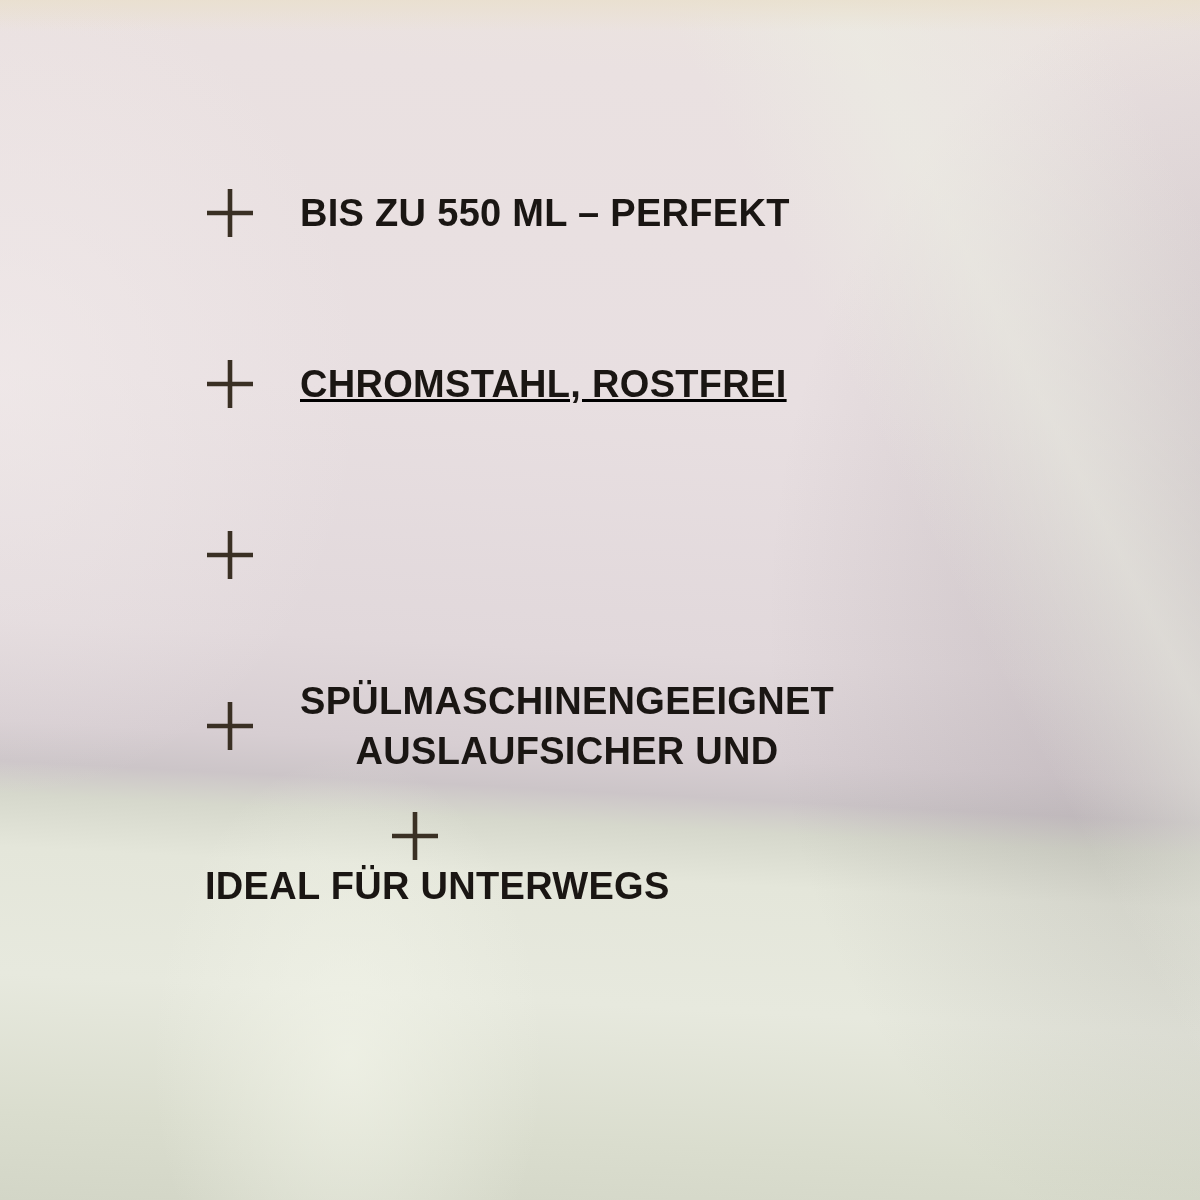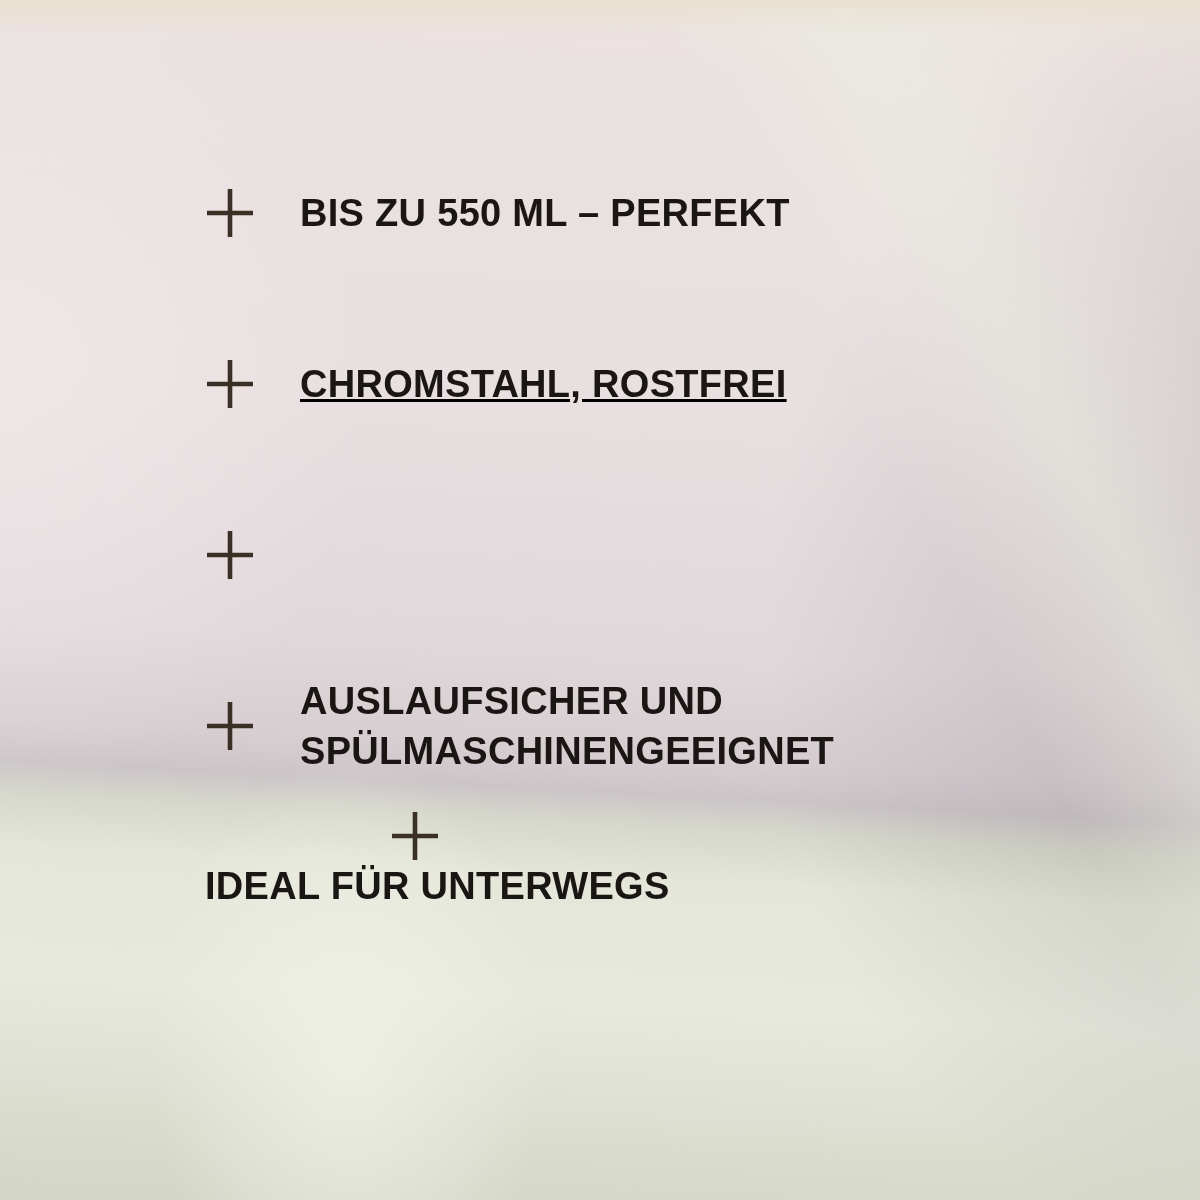--- a/index.html
+++ b/index.html
@@ -1,20 +1,20 @@
 <!DOCTYPE html>
 <html><head>
 <meta charset="utf-8">
 <style>
   html,body{margin:0;padding:0;}
   body{
     width:1200px;height:1200px;overflow:hidden;
     font-family:"Liberation Sans", sans-serif;
   }
-  .stage{position:relative;width:1200px;height:1200px;}
+  .stage{position:relative;width:1200px;height:1200px;text-align:center;}
   
   .bg{
     position:absolute;inset:0;
     background:
       
       linear-gradient(to bottom, rgba(233,223,203,0.75) 0%, rgba(233,223,203,0) 2.6%),
       
       radial-gradient(280px 430px at 29% 88%, rgba(242,244,233,0.70), rgba(242,244,233,0) 70%),
       
       linear-gradient(63deg, rgba(236,238,227,0) 70%, rgba(236,238,227,0.55) 80%, rgba(236,238,227,0) 94%),
@@ -105,22 +105,22 @@
     </li>
 
     <li class="row">
       <span class="plus">
         <svg viewBox="0 0 46 50" xmlns="http://www.w3.org/2000/svg">
           <line x1="23" y1="1" x2="23" y2="49" stroke="currentColor" stroke-width="4.6"></line>
           <line x1="0" y1="25" x2="46" y2="25" stroke="currentColor" stroke-width="4.6"></line>
         </svg>
       </span>
       <div class="lines">
+        <div>SPÜLMASCHINENGEEIGNET</div>
         <div>AUSLAUFSICHER UND</div>
-        <div>SPÜLMASCHINENGEEIGNET</div>
       </div>
     </li>
 
     <li class="row">
       <span class="plus">
         <svg viewBox="0 0 46 50" xmlns="http://www.w3.org/2000/svg">
           <line x1="23" y1="1" x2="23" y2="49" stroke="currentColor" stroke-width="4.6"></line>
           <line x1="0" y1="25" x2="46" y2="25" stroke="currentColor" stroke-width="4.6"></line>
         </svg>
       </span>

